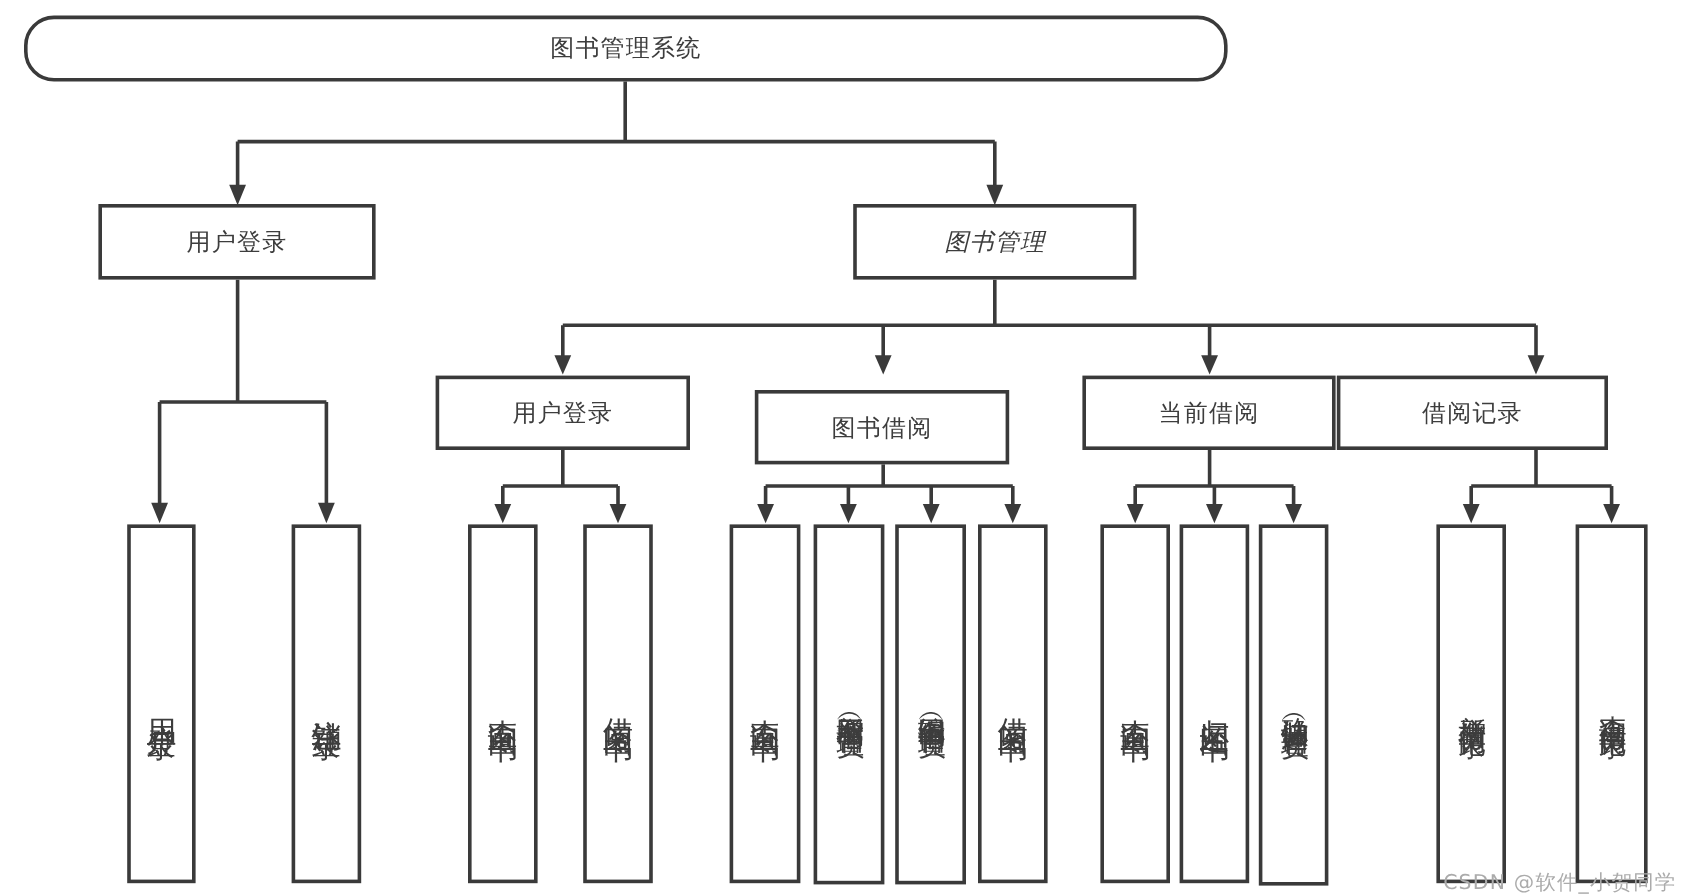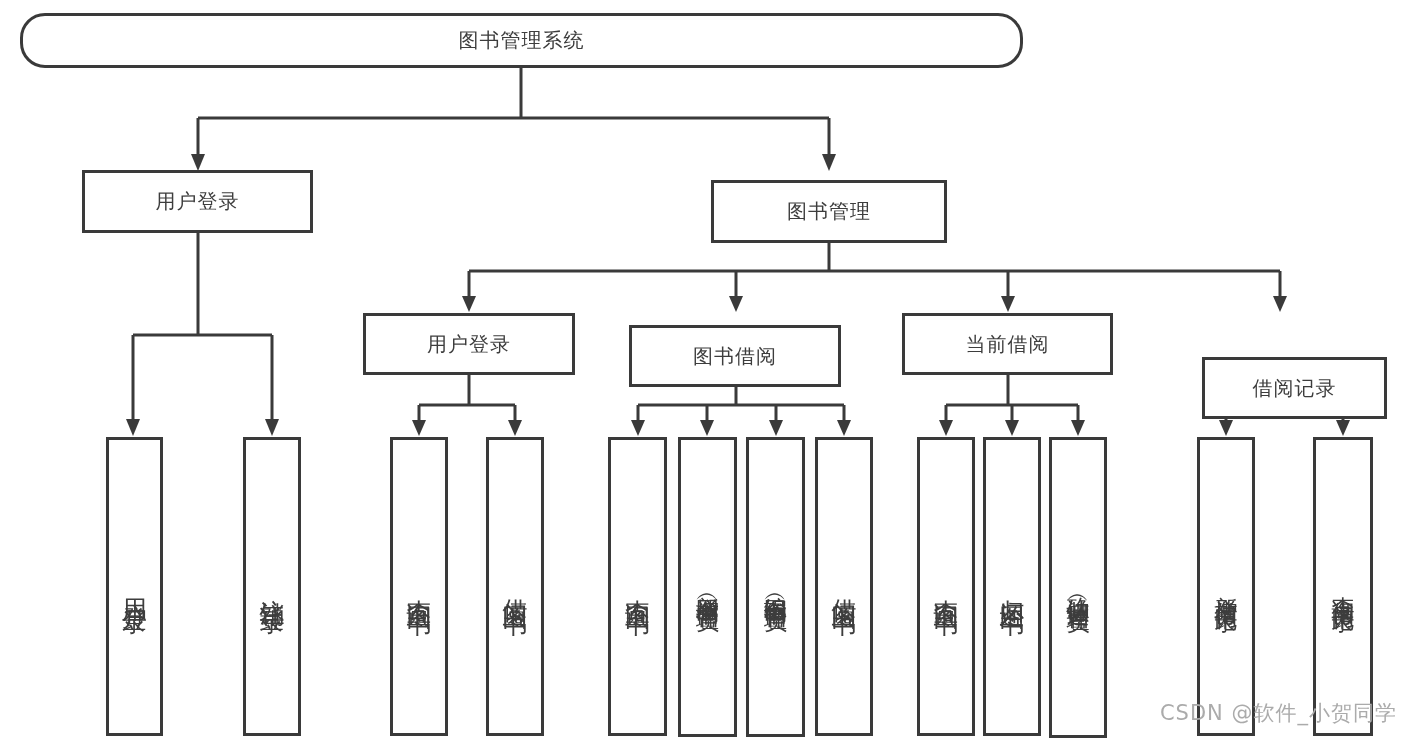--- a/index.html
+++ b/index.html
@@ -61,22 +61,22 @@
     text-orientation: upright;
     font-size: 25px;
     letter-spacing: 4px;
     line-height: 1;
     color: var(--text, #3d3d3d);
     z-index: 2;
   }
   .watermark {
     position: absolute;
     right: 8px;
-    bottom: 20px;
-    font-size: 21px;
+    bottom: 0;
+    font-size: 17px;
     letter-spacing: 1px;
     color: var(--watermark, #ababab);
     z-index: 3;
     white-space: nowrap;
   }
 </style>
 </head>
 <body>
 
 <div class="stage">
@@ -127,26 +127,26 @@
     <g>
       <path class="cline" d="M1280 375 V405 M1226 405 H1343 M1226 405 V421 M1343 405 V421"></path>
       <polygon class="carrow" points="1219,420 1233,420 1226,436"></polygon>
       <polygon class="carrow" points="1336,420 1350,420 1343,436"></polygon>
     </g>
   </svg>
 
   <div class="hbox" style="left:20px; top:13px; width:1003px; height:55px;border-radius:25px;">图书管理系统</div>
 
   <div class="hbox" style="left:82px; top:170px; width:231px; height:63px;">用户登录</div>
-  <div class="hbox" style="left:711px; top:180px; width:236px; height:63px;">图书管理</div>
+  <div class="hbox" style="left:711px; top:170px; width:236px; height:63px;font-style:italic;">图书管理</div>
 
   <div class="hbox" style="left:363px; top:313px; width:212px; height:62px;">用户登录</div>
   <div class="hbox" style="left:629px; top:325px; width:212px; height:62px;">图书借阅</div>
   <div class="hbox" style="left:902px; top:313px; width:211px; height:62px;">当前借阅</div>
-  <div class="hbox" style="left:1202px; top:313px; width:185px; height:62px;margin-top:44px;">借阅记录</div>
+  <div class="hbox" style="left:1114px; top:313px; width:226px; height:62px;">借阅记录</div>
 
   <div class="vbox" style="left:106px; top:437px; width:57px; height:299px;">用户登录</div>
   <div class="vbox" style="left:243px; top:437px; width:58px; height:299px;">注销登录</div>
 
   <div class="vbox" style="left:390px; top:437px; width:58px; height:299px;">查询图书</div>
   <div class="vbox" style="left:486px; top:437px; width:58px; height:299px;">借阅图书</div>
 
   <div class="vbox" style="left:608px; top:437px; width:59px; height:299px;">查询图书</div>
   <div class="vbox" style="left:678px; top:437px; width:59px; height:300px; font-size:23px; letter-spacing:2px;">新增图书（管理员）</div>
   <div class="vbox" style="left:746px; top:437px; width:59px; height:300px; font-size:23px; letter-spacing:2px;">编辑图书（管理员）</div>

